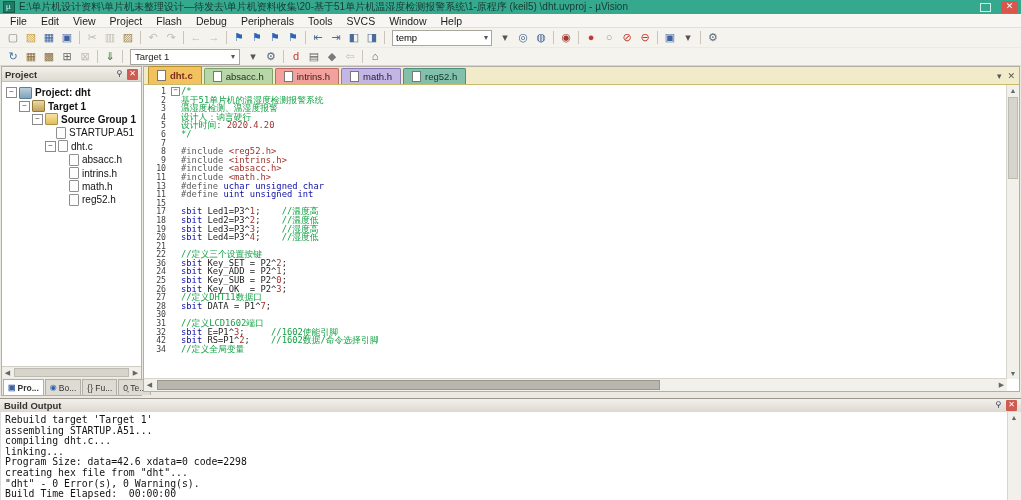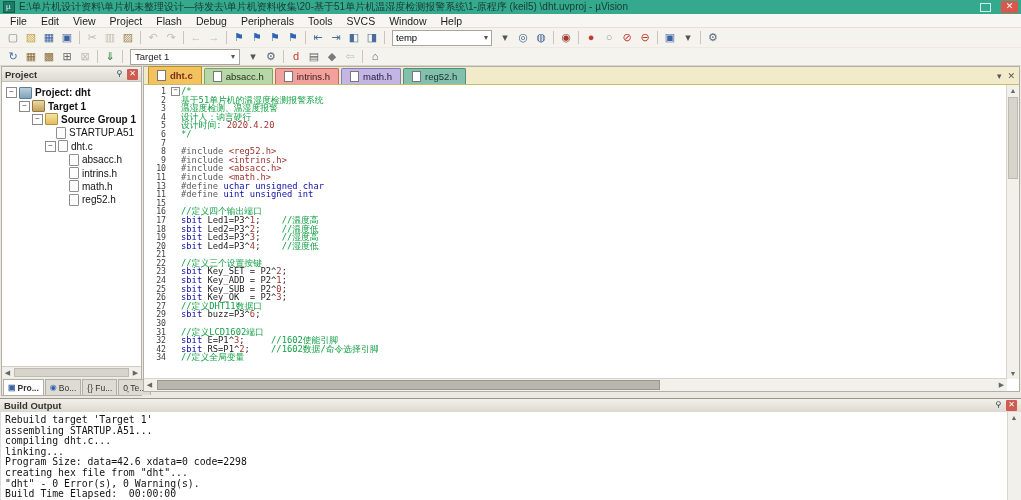--- a/index.html
+++ b/index.html
@@ -304,33 +304,32 @@
       <span class="cl"><span class="ln">5</span><span class="fold"></span><span class="ct"><span class="cm">设计时间: </span><span class="num">2020.4.20</span></span></span>
       <span class="cl"><span class="ln">6</span><span class="fold"></span><span class="ct"><span class="cm">*/</span></span></span>
       <span class="cl"><span class="ln">7</span><span class="fold"></span><span class="ct"></span></span>
       <span class="cl"><span class="ln">8</span><span class="fold"></span><span class="ct"><span class="dir">#include </span><span class="str">&lt;reg52.h&gt;</span></span></span>
       <span class="cl"><span class="ln">9</span><span class="fold"></span><span class="ct"><span class="dir">#include </span><span class="str">&lt;intrins.h&gt;</span></span></span>
       <span class="cl"><span class="ln">10</span><span class="fold"></span><span class="ct"><span class="dir">#include </span><span class="str">&lt;absacc.h&gt;</span></span></span>
       <span class="cl"><span class="ln">11</span><span class="fold"></span><span class="ct"><span class="dir">#include </span><span class="str">&lt;math.h&gt;</span></span></span>
       <span class="cl"><span class="ln">13</span><span class="fold"></span><span class="ct"><span class="dir">#define </span><span class="kw">uchar unsigned char</span></span></span>
       <span class="cl"><span class="ln">11</span><span class="fold"></span><span class="ct"><span class="dir">#define </span><span class="kw">uint unsigned int</span></span></span>
       <span class="cl"><span class="ln">15</span><span class="fold"></span><span class="ct"></span></span>
-      <span class="cl"><span class="ln">16</span><span class="fold"></span><span class="ct"><span class="cm">//定义四个输出端口</span></span></span>
       <span class="cl"><span class="ln">17</span><span class="fold"></span><span class="ct"><span class="kw">sbit</span><span class="pl"> Led1=P3^</span><span class="num">1</span><span class="pl">;    </span><span class="cm">//温度高</span></span></span>
       <span class="cl"><span class="ln">18</span><span class="fold"></span><span class="ct"><span class="kw">sbit</span><span class="pl"> Led2=P3^</span><span class="num">2</span><span class="pl">;    </span><span class="cm">//温度低</span></span></span>
       <span class="cl"><span class="ln">19</span><span class="fold"></span><span class="ct"><span class="kw">sbit</span><span class="pl"> Led3=P3^</span><span class="num">3</span><span class="pl">;    </span><span class="cm">//湿度高</span></span></span>
       <span class="cl"><span class="ln">20</span><span class="fold"></span><span class="ct"><span class="kw">sbit</span><span class="pl"> Led4=P3^</span><span class="num">4</span><span class="pl">;    </span><span class="cm">//湿度低</span></span></span>
       <span class="cl"><span class="ln">21</span><span class="fold"></span><span class="ct"></span></span>
       <span class="cl"><span class="ln">22</span><span class="fold"></span><span class="ct"><span class="cm">//定义三个设置按键</span></span></span>
-      <span class="cl"><span class="ln">23</span><span class="fold"></span><span class="ct"><span class="kw">sbit</span><span class="pl"> Key_SET = P2^</span><span class="num">2</span><span class="pl">;</span></span></span>
+      <span class="cl"><span class="ln">36</span><span class="fold"></span><span class="ct"><span class="kw">sbit</span><span class="pl"> Key_SET = P2^</span><span class="num">2</span><span class="pl">;</span></span></span>
       <span class="cl"><span class="ln">24</span><span class="fold"></span><span class="ct"><span class="kw">sbit</span><span class="pl"> Key_ADD = P2^</span><span class="num">1</span><span class="pl">;</span></span></span>
       <span class="cl"><span class="ln">25</span><span class="fold"></span><span class="ct"><span class="kw">sbit</span><span class="pl"> Key_SUB = P2^</span><span class="num">0</span><span class="pl">;</span></span></span>
       <span class="cl"><span class="ln">26</span><span class="fold"></span><span class="ct"><span class="kw">sbit</span><span class="pl"> Key_OK  = P2^</span><span class="num">3</span><span class="pl">;</span></span></span>
       <span class="cl"><span class="ln">27</span><span class="fold"></span><span class="ct"><span class="cm">//定义DHT11数据口</span></span></span>
-      <span class="cl"><span class="ln">29</span><span class="fold"></span><span class="ct"><span class="kw">sbit</span><span class="pl"> buzz=P3^</span><span class="num">6</span><span class="pl">;</span></span></span>
+      <span class="cl"><span class="ln">28</span><span class="fold"></span><span class="ct"><span class="kw">sbit</span><span class="pl"> DATA = P1^</span><span class="num">7</span><span class="pl">;</span></span></span>
       <span class="cl"><span class="ln">30</span><span class="fold"></span><span class="ct"></span></span>
       <span class="cl"><span class="ln">31</span><span class="fold"></span><span class="ct"><span class="cm">//定义LCD1602端口</span></span></span>
       <span class="cl"><span class="ln">32</span><span class="fold"></span><span class="ct"><span class="kw">sbit</span><span class="pl"> E=P1^</span><span class="num">3</span><span class="pl">;     </span><span class="cm">//1602使能引脚</span></span></span>
       <span class="cl"><span class="ln">42</span><span class="fold"></span><span class="ct"><span class="kw">sbit</span><span class="pl"> RS=P1^</span><span class="num">2</span><span class="pl">;    </span><span class="cm">//1602数据/命令选择引脚</span></span></span>
       <span class="cl"><span class="ln">34</span><span class="fold"></span><span class="ct"><span class="cm">//定义全局变量</span></span></span>
     </div>
   <div class="vscroll">
     <span class="varrow" style="top:0">▲</span>
     <div class="vthumb"></div>
     <span class="varrow" style="bottom:0">▼</span>

